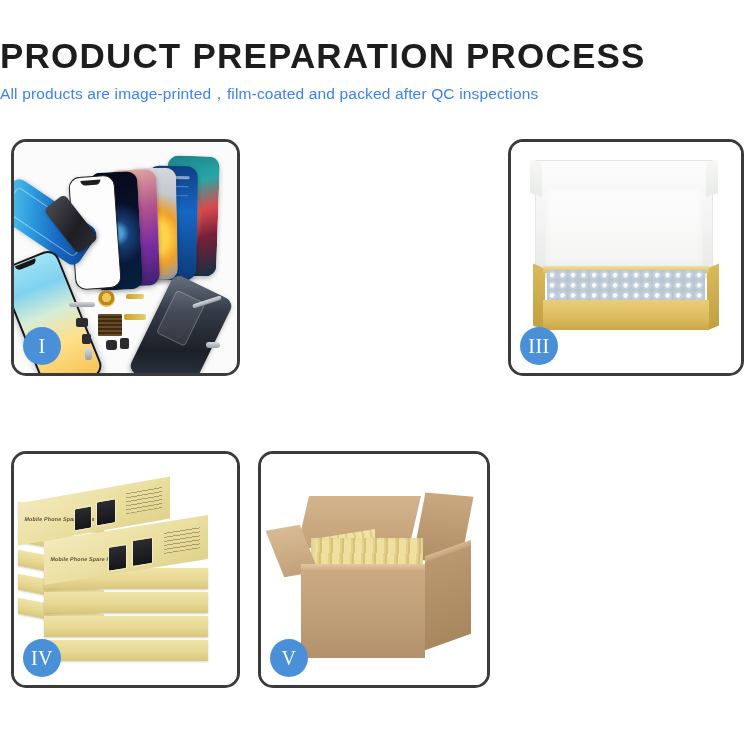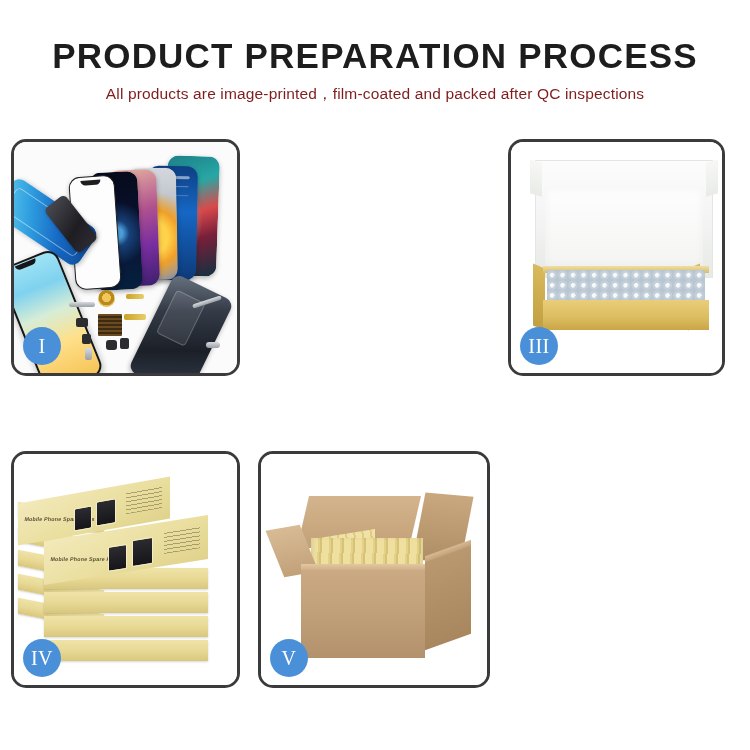--- a/index.html
+++ b/index.html
@@ -15,60 +15,60 @@
     color: #1a1a1a;
     position: relative;
   }
 
   
   .header {
     position: absolute;
     top: 0; left: 0;
     width: 612px;
     height: 130px;
-    text-align: center;
+    text-align: left;
   }
   .page-title {
     position: absolute;
     top: 36px; left: 0; width: 750px;
     font-size: 35px;
     font-weight: 700;
     letter-spacing: 1.2px;
     color: #1d1d1d;
     white-space: nowrap;
     font-family: "Liberation Sans", sans-serif;
   }
   .page-subtitle {
     position: absolute;
     top: 84px; left: 0; width: 750px;
     font-size: 15.5px;
     font-weight: 400;
     letter-spacing: 0.15px;
-    color: #7f1d1d;
+    color: #3b82f6;
     white-space: nowrap;
   }
 
   
   .grid {
     position: absolute;
     top: 134px; left: 0;
     width: 750px;
     height: 560px;
   }
   .panel {
     position: absolute;
     box-sizing: border-box;
     border: 3px solid #3b3b3d;
     border-radius: 15px;
     background: #ffffff;
     overflow: hidden;
   }
   .panel.c0 { left: 11px;  width: 229px; }
   .panel.c1 { left: 258px; width: 232px; }
-  .panel.c2 { left: 508px; width: 217px; }
+  .panel.c2 { left: 508px; width: 236px; }
   .panel.r0 { top: 5px;   height: 237px; }
   .panel.r1 { top: 317px; height: 237px; }
 
   .stage {
     position: absolute;
     inset: 0;
     overflow: hidden;
   }
 
   

